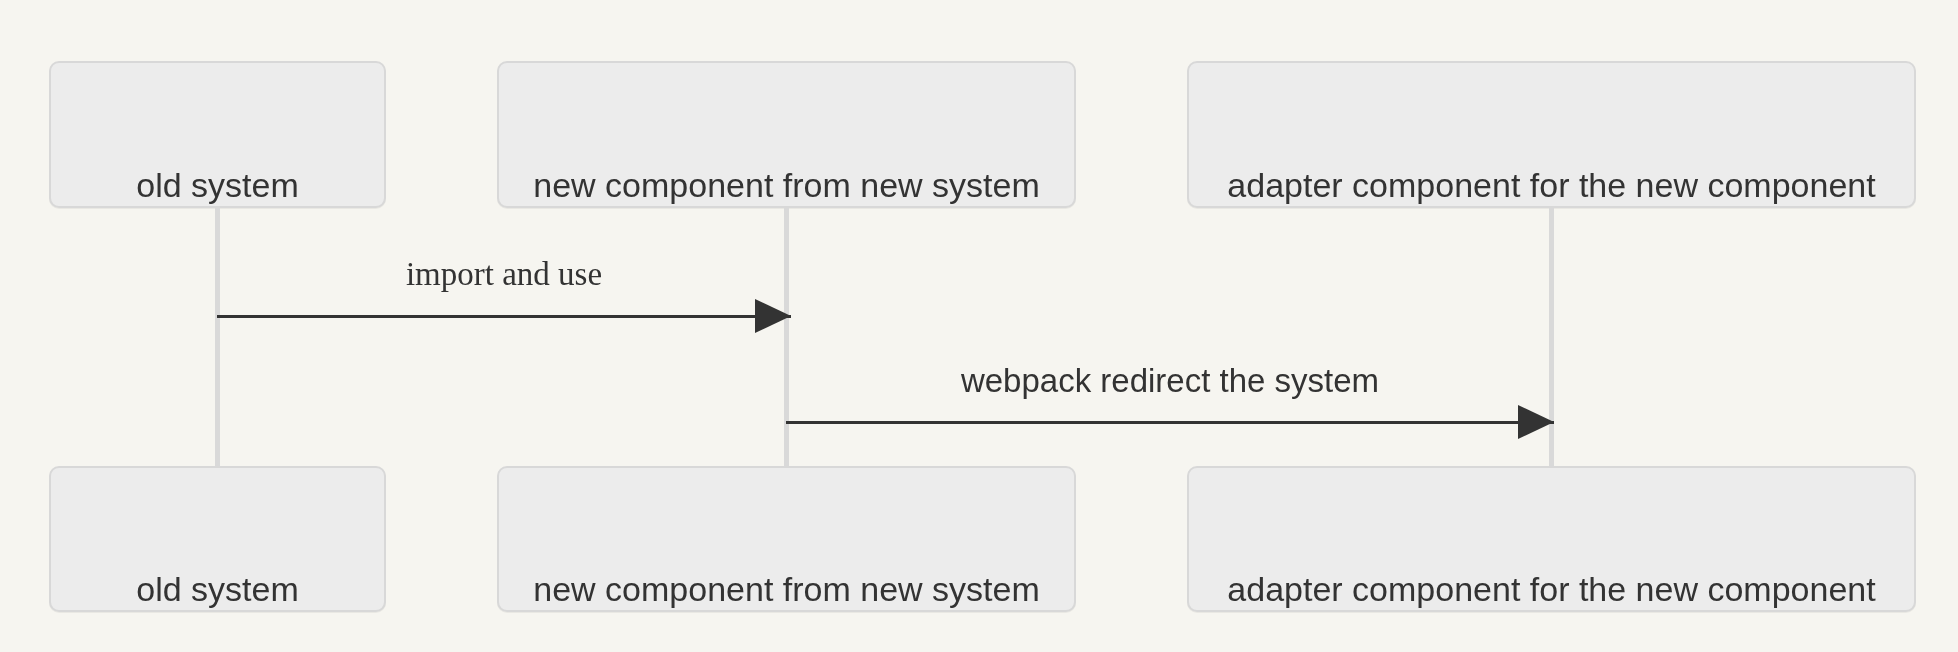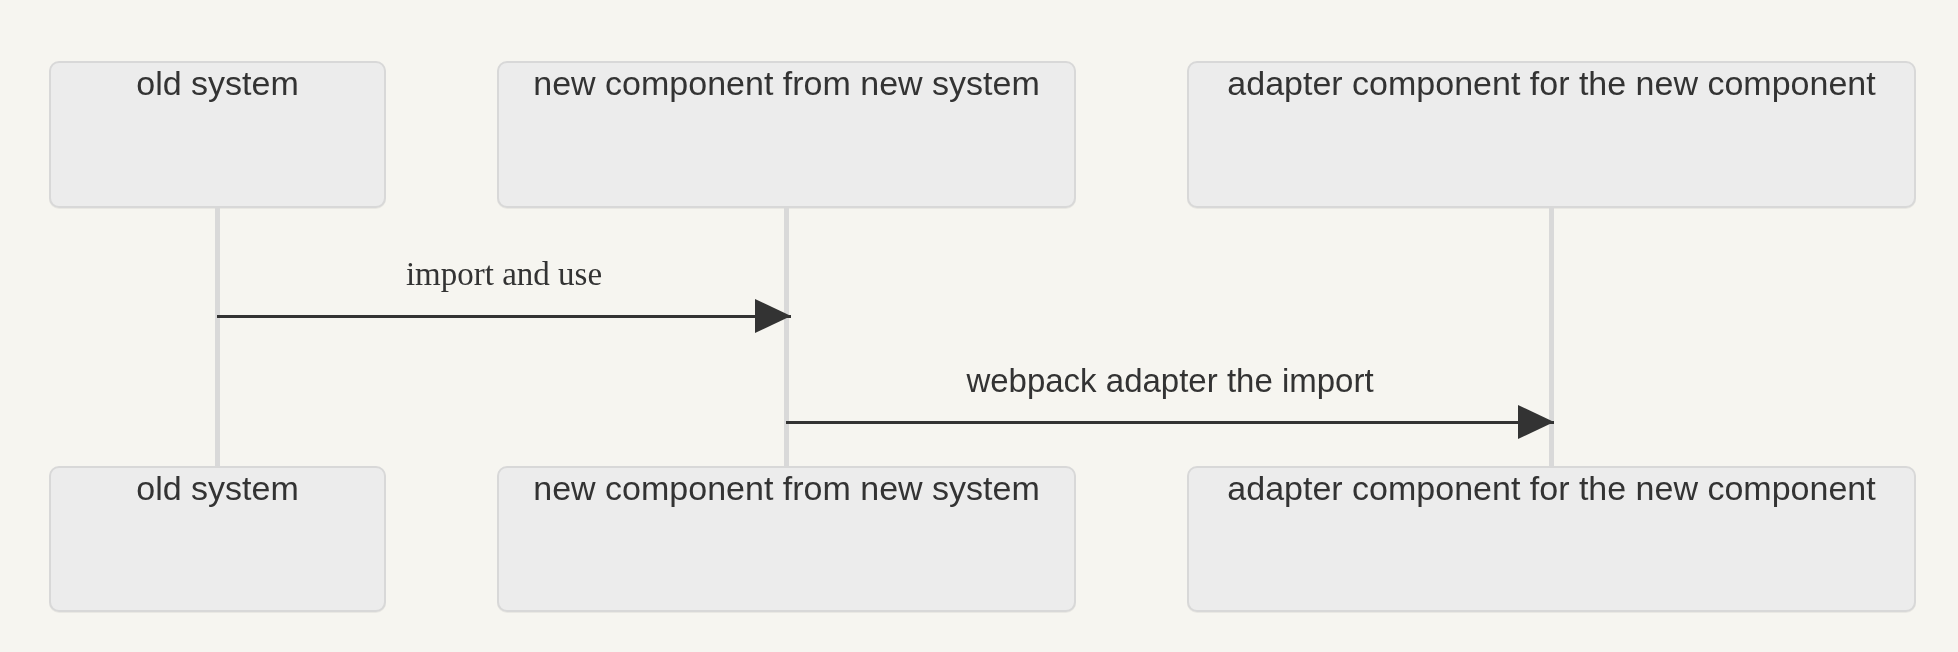--- a/index.html
+++ b/index.html
@@ -22,21 +22,21 @@
     position: relative;
     width: 1958px; height: 652px;
     background: var(--background);
   }
   .actor {
     position: absolute;
     background: var(--actor-fill);
     border: 2px solid var(--actor-border);
     border-radius: 10px;
     display: flex;
-    align-items: flex-start;
+    align-items: flex-end;
     justify-content: center;
     color: var(--text);
     font-size: 34px;
     line-height: 1.2;
     box-shadow: 0 1px 0 rgba(0,0,0,0.05);
   }
   .lifeline {
     position: absolute;
     width: 5px;
     background: var(--lifeline);
@@ -77,21 +77,21 @@
   </div>
 
   <div class="lifeline" style="left:215px; top:208px; height:258px;"></div>
   <div class="lifeline" style="left:784px; top:208px; height:258px;"></div>
   <div class="lifeline" style="left:1549px; top:208px; height:258px;"></div>
 
   <div class="msg-label" style="left:217px; top:255px; width:574px;font-family:Liberation Serif, serif;">import and use</div>
   <div class="msg-line" style="left:217px; top:315px; width:574px;"></div>
   <div class="arrow-head" style="left:755px; top:299px;"></div>
 
-  <div class="msg-label" style="left:786px; top:361px; width:768px;">webpack adapter the import</div>
+  <div class="msg-label" style="left:786px; top:361px; width:768px;">webpack redirect the system</div>
   <div class="msg-line" style="left:786px; top:421px; width:768px;"></div>
   <div class="arrow-head" style="left:1518px; top:405px;"></div>
 
   <div class="actor" style="left:49px; top:466px; width:337px; height:146px;">
     <span>old system</span>
   </div>
   <div class="actor" style="left:497px; top:466px; width:579px; height:146px;">
     <span>new component from new system</span>
   </div>
   <div class="actor" style="left:1187px; top:466px; width:729px; height:146px;">

